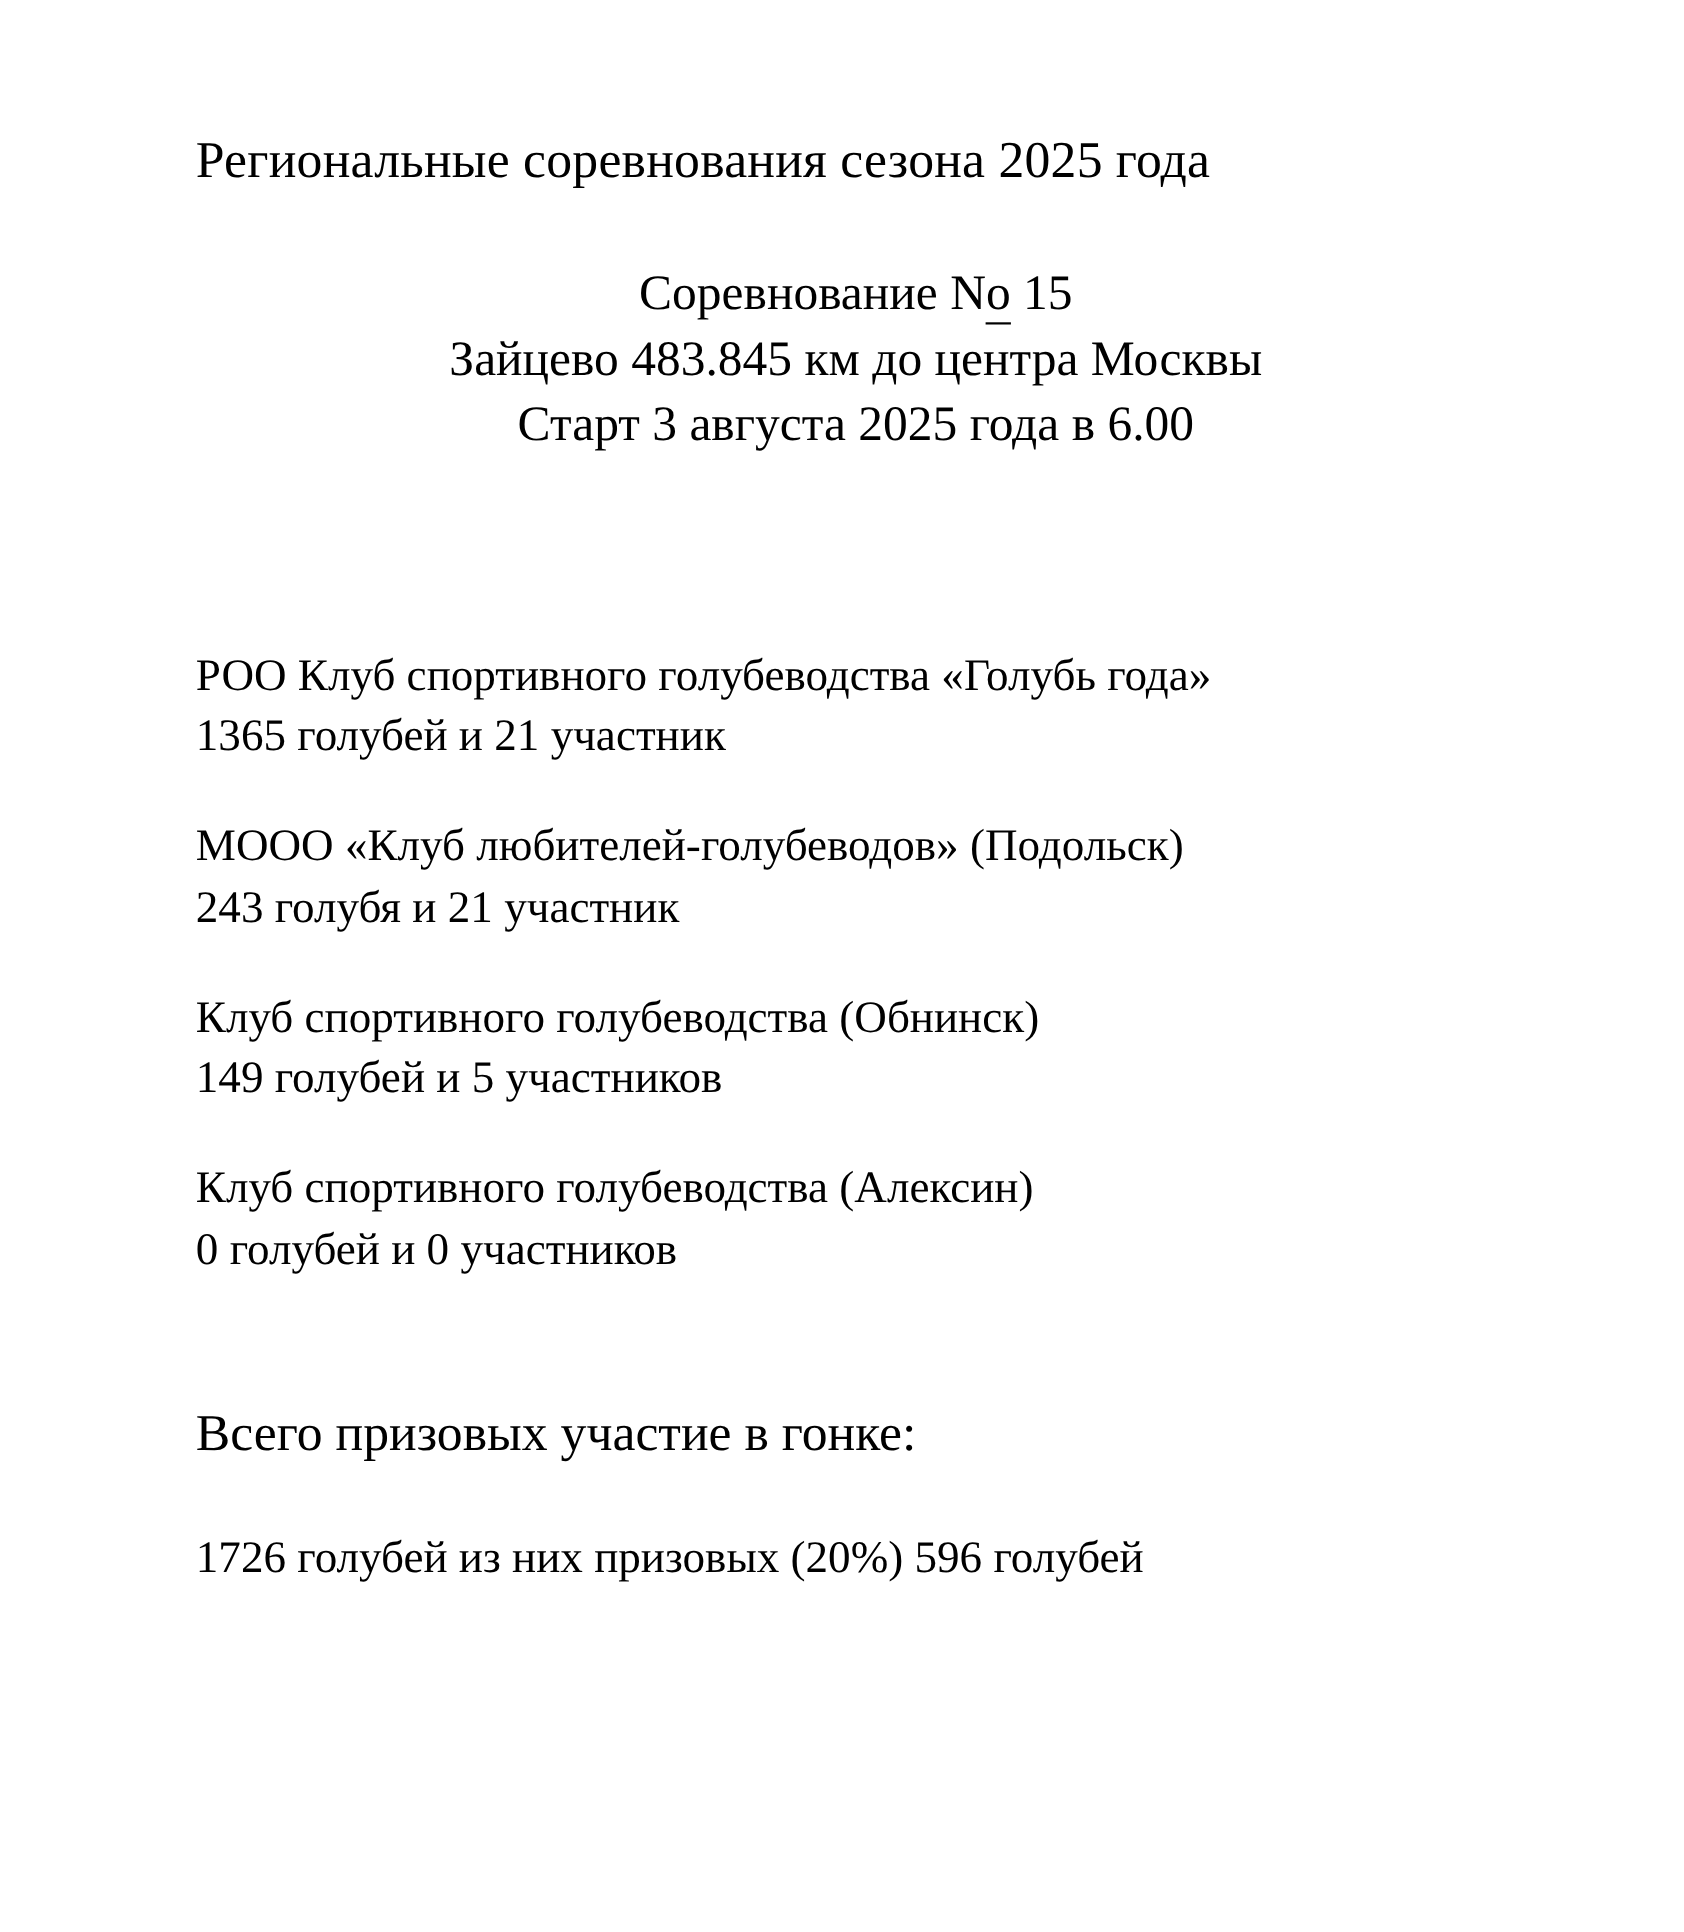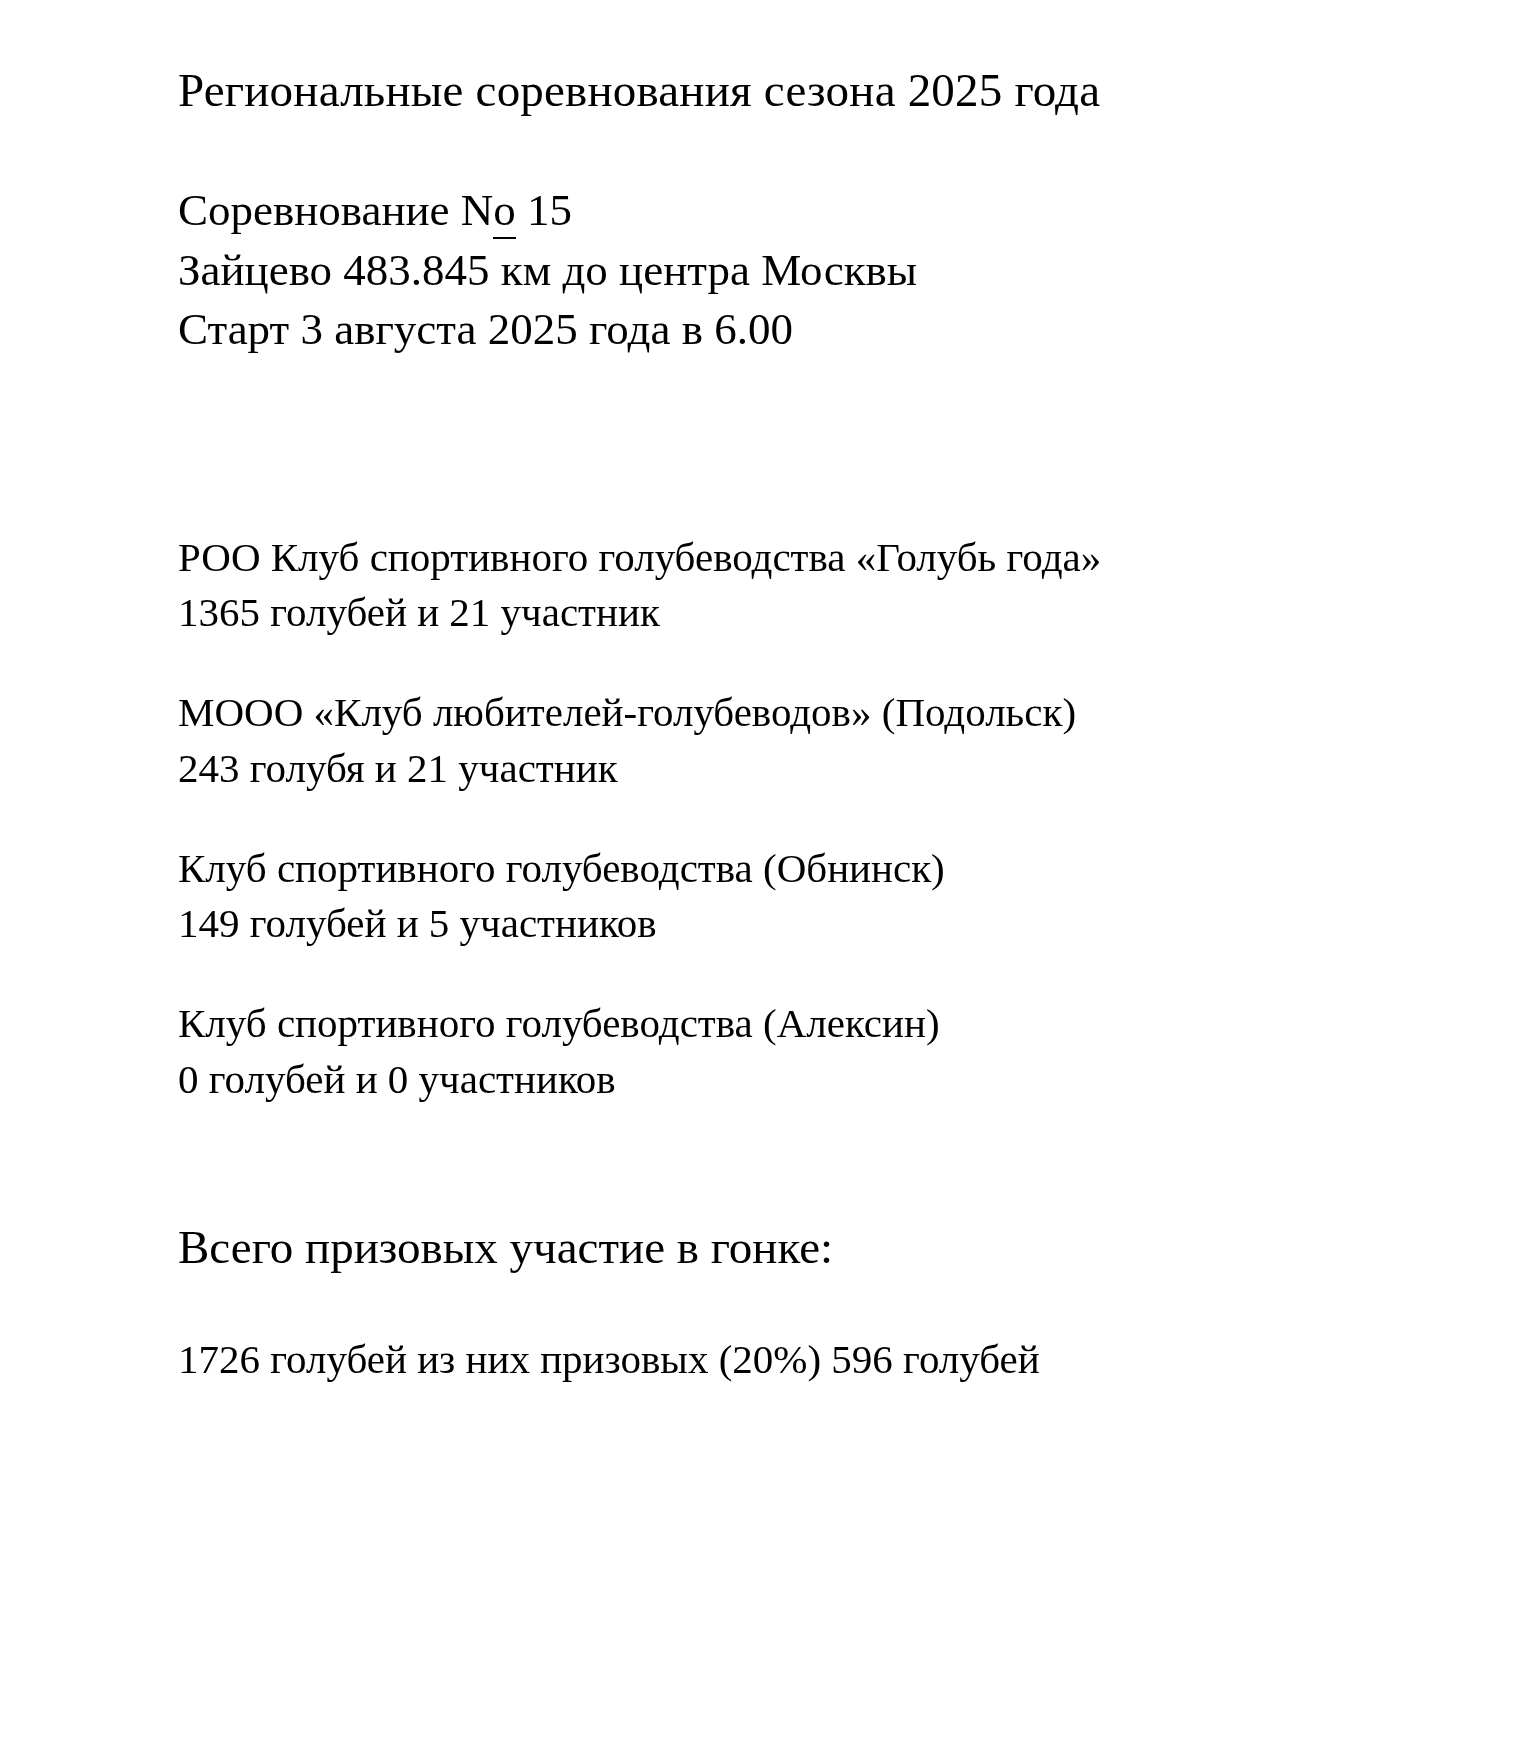--- a/index.html
+++ b/index.html
@@ -14,41 +14,42 @@
     font-family: "Liberation Serif", "DejaVu Serif", serif;
     color: #000000;
     overflow: hidden;
   }
   .page {
     position: relative;
     width: 1237px;
     height: 1756px;
     background: #ffffff;
     box-sizing: border-box;
-    padding: 62px 0 0 0;
+    padding: 118px 0 0 0;
   }
   .content {
     margin-left: 178px;
     width: 1200px;
   }
   .doc-title {
     font-size: 47px;
     line-height: 1.22;
     letter-spacing: 0.2px;
     white-space: nowrap;
     margin: 0;
     font-weight: 400;
   }
   .gap-after-title {
     height: 62px;
   }
   .race-block {
     font-size: 45px;
     line-height: 1.32;
     white-space: nowrap;
+    text-align: center;
   }
   .race-line {
     margin: 0;
     font-weight: 400;
   }
   .numero {
     position: relative;
     display: inline-block;
   }
   .numero .no-o {

